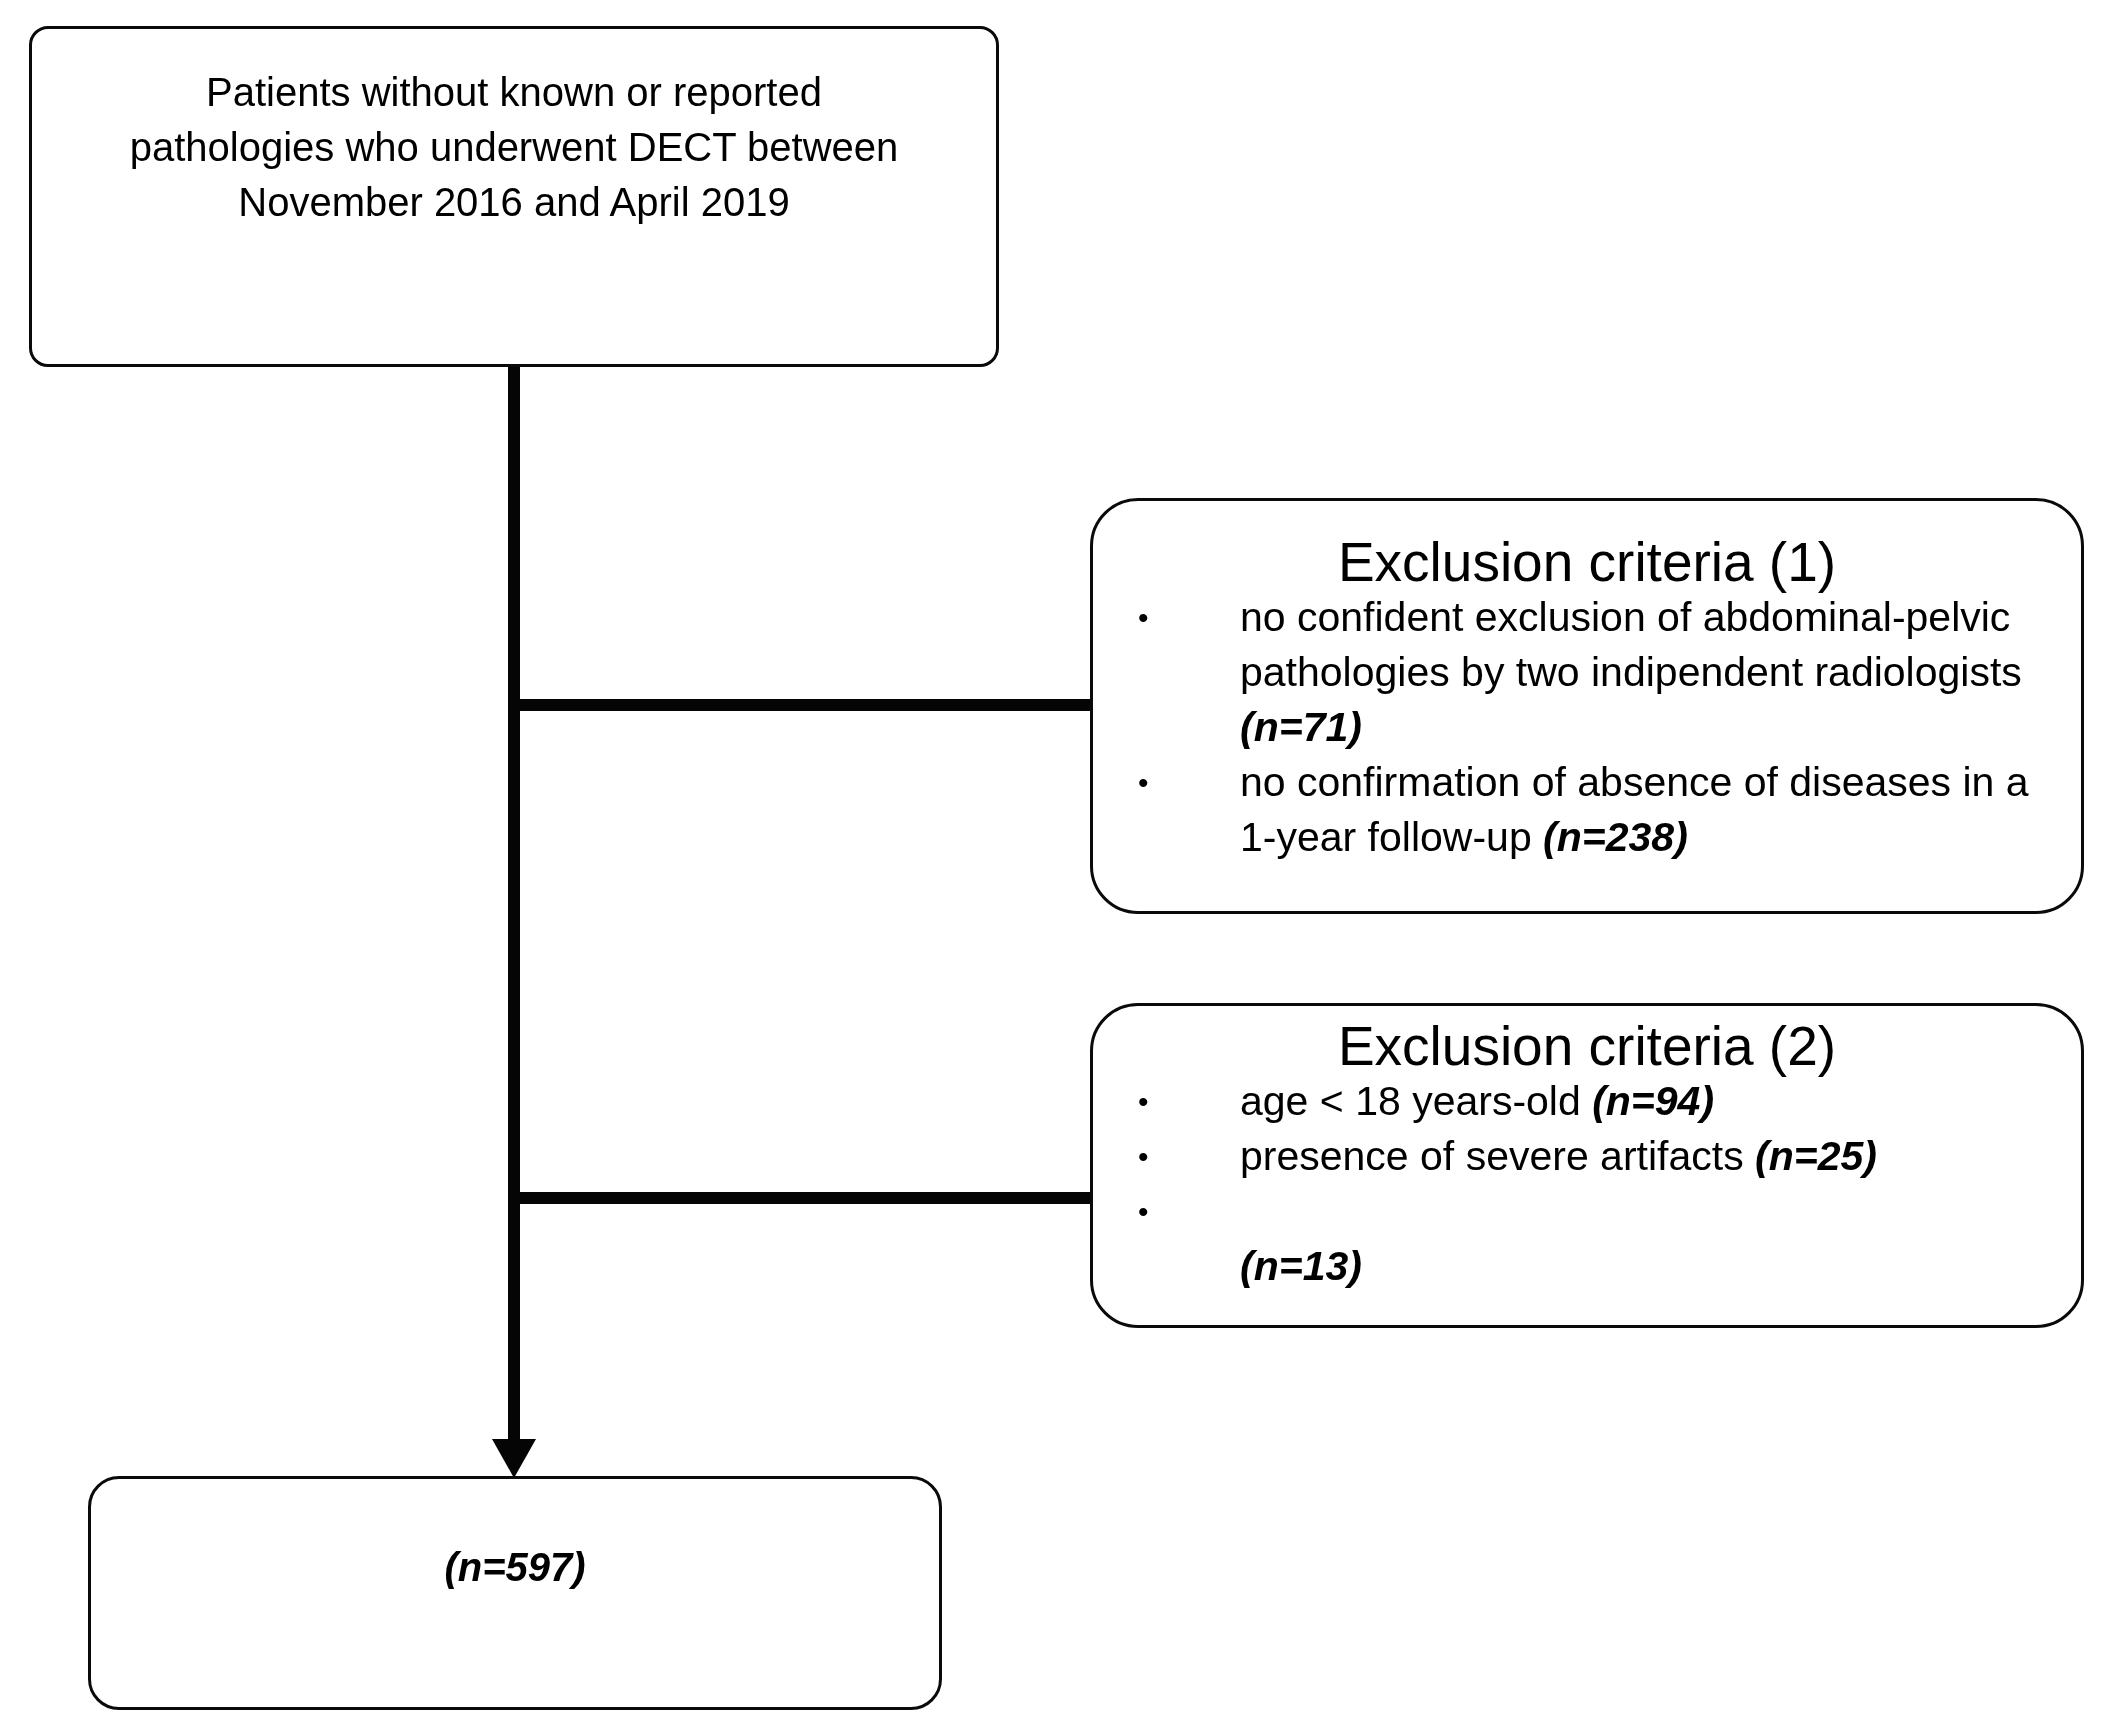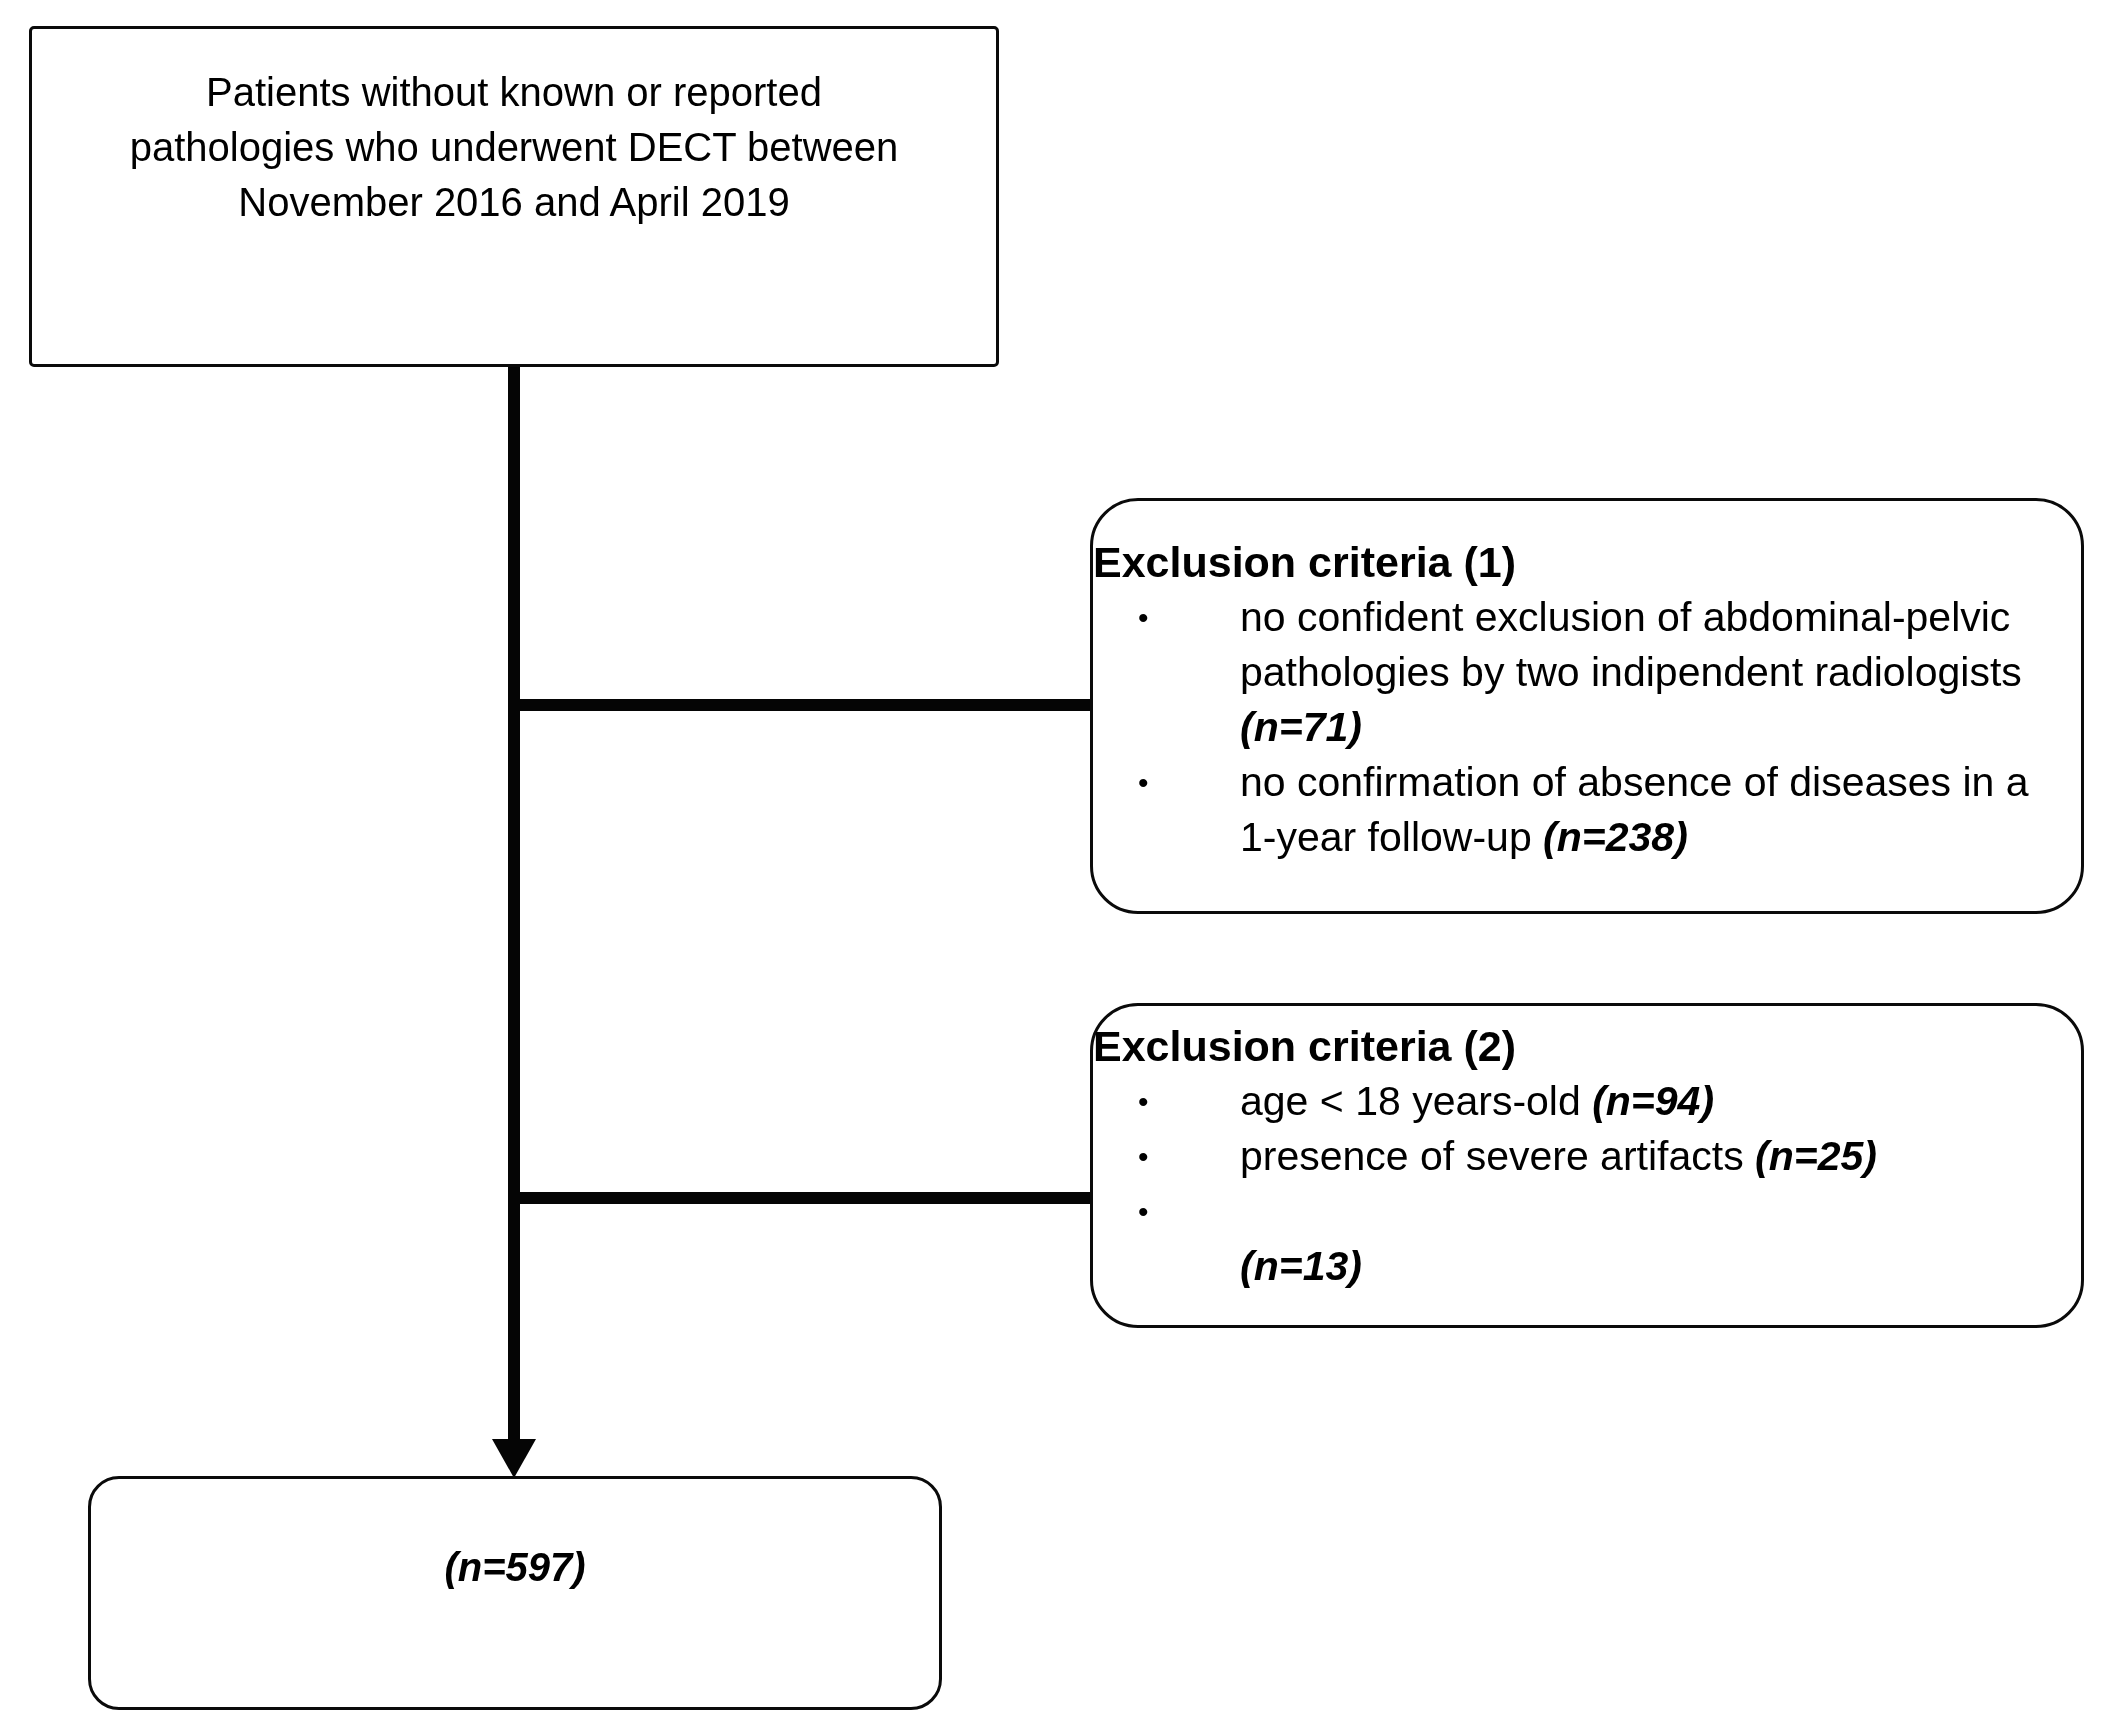--- a/index.html
+++ b/index.html
@@ -51,21 +51,21 @@
     position: absolute;
     box-sizing: border-box;
     background: #ffffff;
     border: 3.4px solid #0a0a0a;
   }
   .top-box {
     left: 29px;
     top: 26px;
     width: 970px;
     height: 341px;
-    border-radius: 5px;
+    border-radius: 19px;
     text-align: center;
     font-size: 40px;
     line-height: 55px;
     padding-top: 36px;
   }
   .excl-box {
     left: 1090px;
     width: 994px;
     border-radius: 48px;
     font-size: 41px;
@@ -87,23 +87,23 @@
     width: 854px;
     height: 234px;
     border-radius: 31px;
     text-align: center;
     font-size: 40px;
     line-height: 55px;
     padding-top: 37px;
   }
 
   .excl-title {
-    text-align: left;
-    font-weight: bold;
-    font-size: 43px;
+    text-align: center;
+    font-weight: normal;
+    font-size: 55px;
   }
 
   .bullet-row {
     position: relative;
     padding-left: 147px;
     padding-right: 50px;
   }
   .bullet-marker {
     position: absolute;
     left: 45px;

